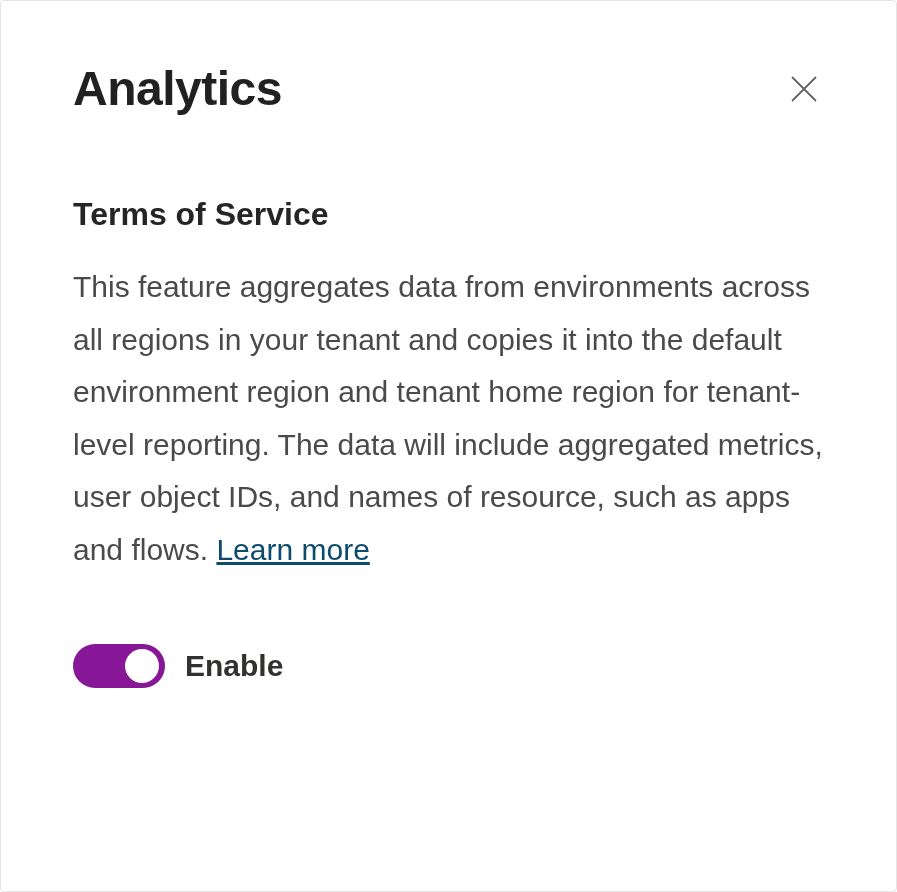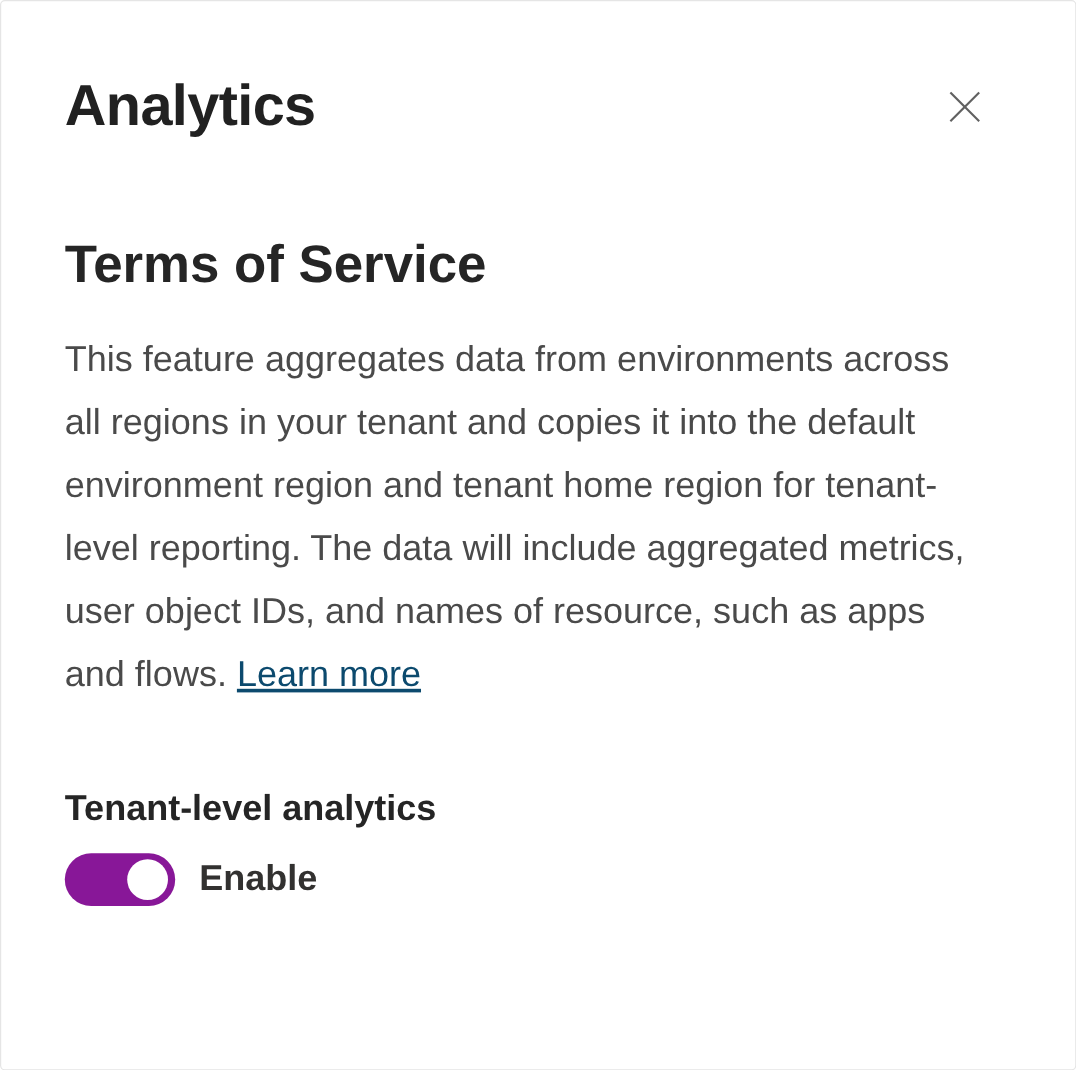--- a/index.html
+++ b/index.html
@@ -10,21 +10,21 @@
     body {
       font-family: 'Segoe UI', Tahoma, Geneva, Verdana, sans-serif;
       background: #ffffff;
       width: 897px;
       height: 892px;
       position: relative;
     }
     .panel {
       border: 1px solid #e5e5e5;
       border-radius: 4px;
-      padding: 60px 72px 40px 53px;
+      padding: 60px 72px 40px 72px;
       height: 100%;
       background: #ffffff;
     }
     .header-row {
       display: flex;
       justify-content: space-between;
       align-items: center;
       margin-bottom: 80px;
     }
     .panel-title {
@@ -40,21 +40,21 @@
       align-items: center;
       justify-content: center;
       cursor: pointer;
       color: #616161;
     }
     .close-btn svg {
       width: 36px;
       height: 36px;
     }
     .section-heading {
-      font-size: 44px;
+      font-size: 32px;
       font-weight: 600;
       color: #252525;
       margin-bottom: 28px;
     }
     .body-text {
       font-size: 30px;
       font-weight: 400;
       color: #4a4a4a;
       line-height: 1.75;
       margin-bottom: 68px;
@@ -112,21 +112,20 @@
       </svg>
     </div>
   </div>
 
   <h2 class="section-heading">Terms of Service</h2>
 
   <p class="body-text">
     <span>This feature aggregates data from environments across all regions in your tenant and copies it into the default environment region and tenant home region for tenant-level reporting. The data will include aggregated metrics, user object IDs, and names of resource, such as apps and flows. </span><a class="learn-more-link">Learn more</a>
   </p>
 
-  <h3 class="toggle-heading">Tenant-level analytics</h3>
 
   <div class="toggle-row">
     <div class="toggle-switch">
       <div class="toggle-knob"></div>
     </div>
     <span class="toggle-label">Enable</span>
   </div>
 
 </div>
 

